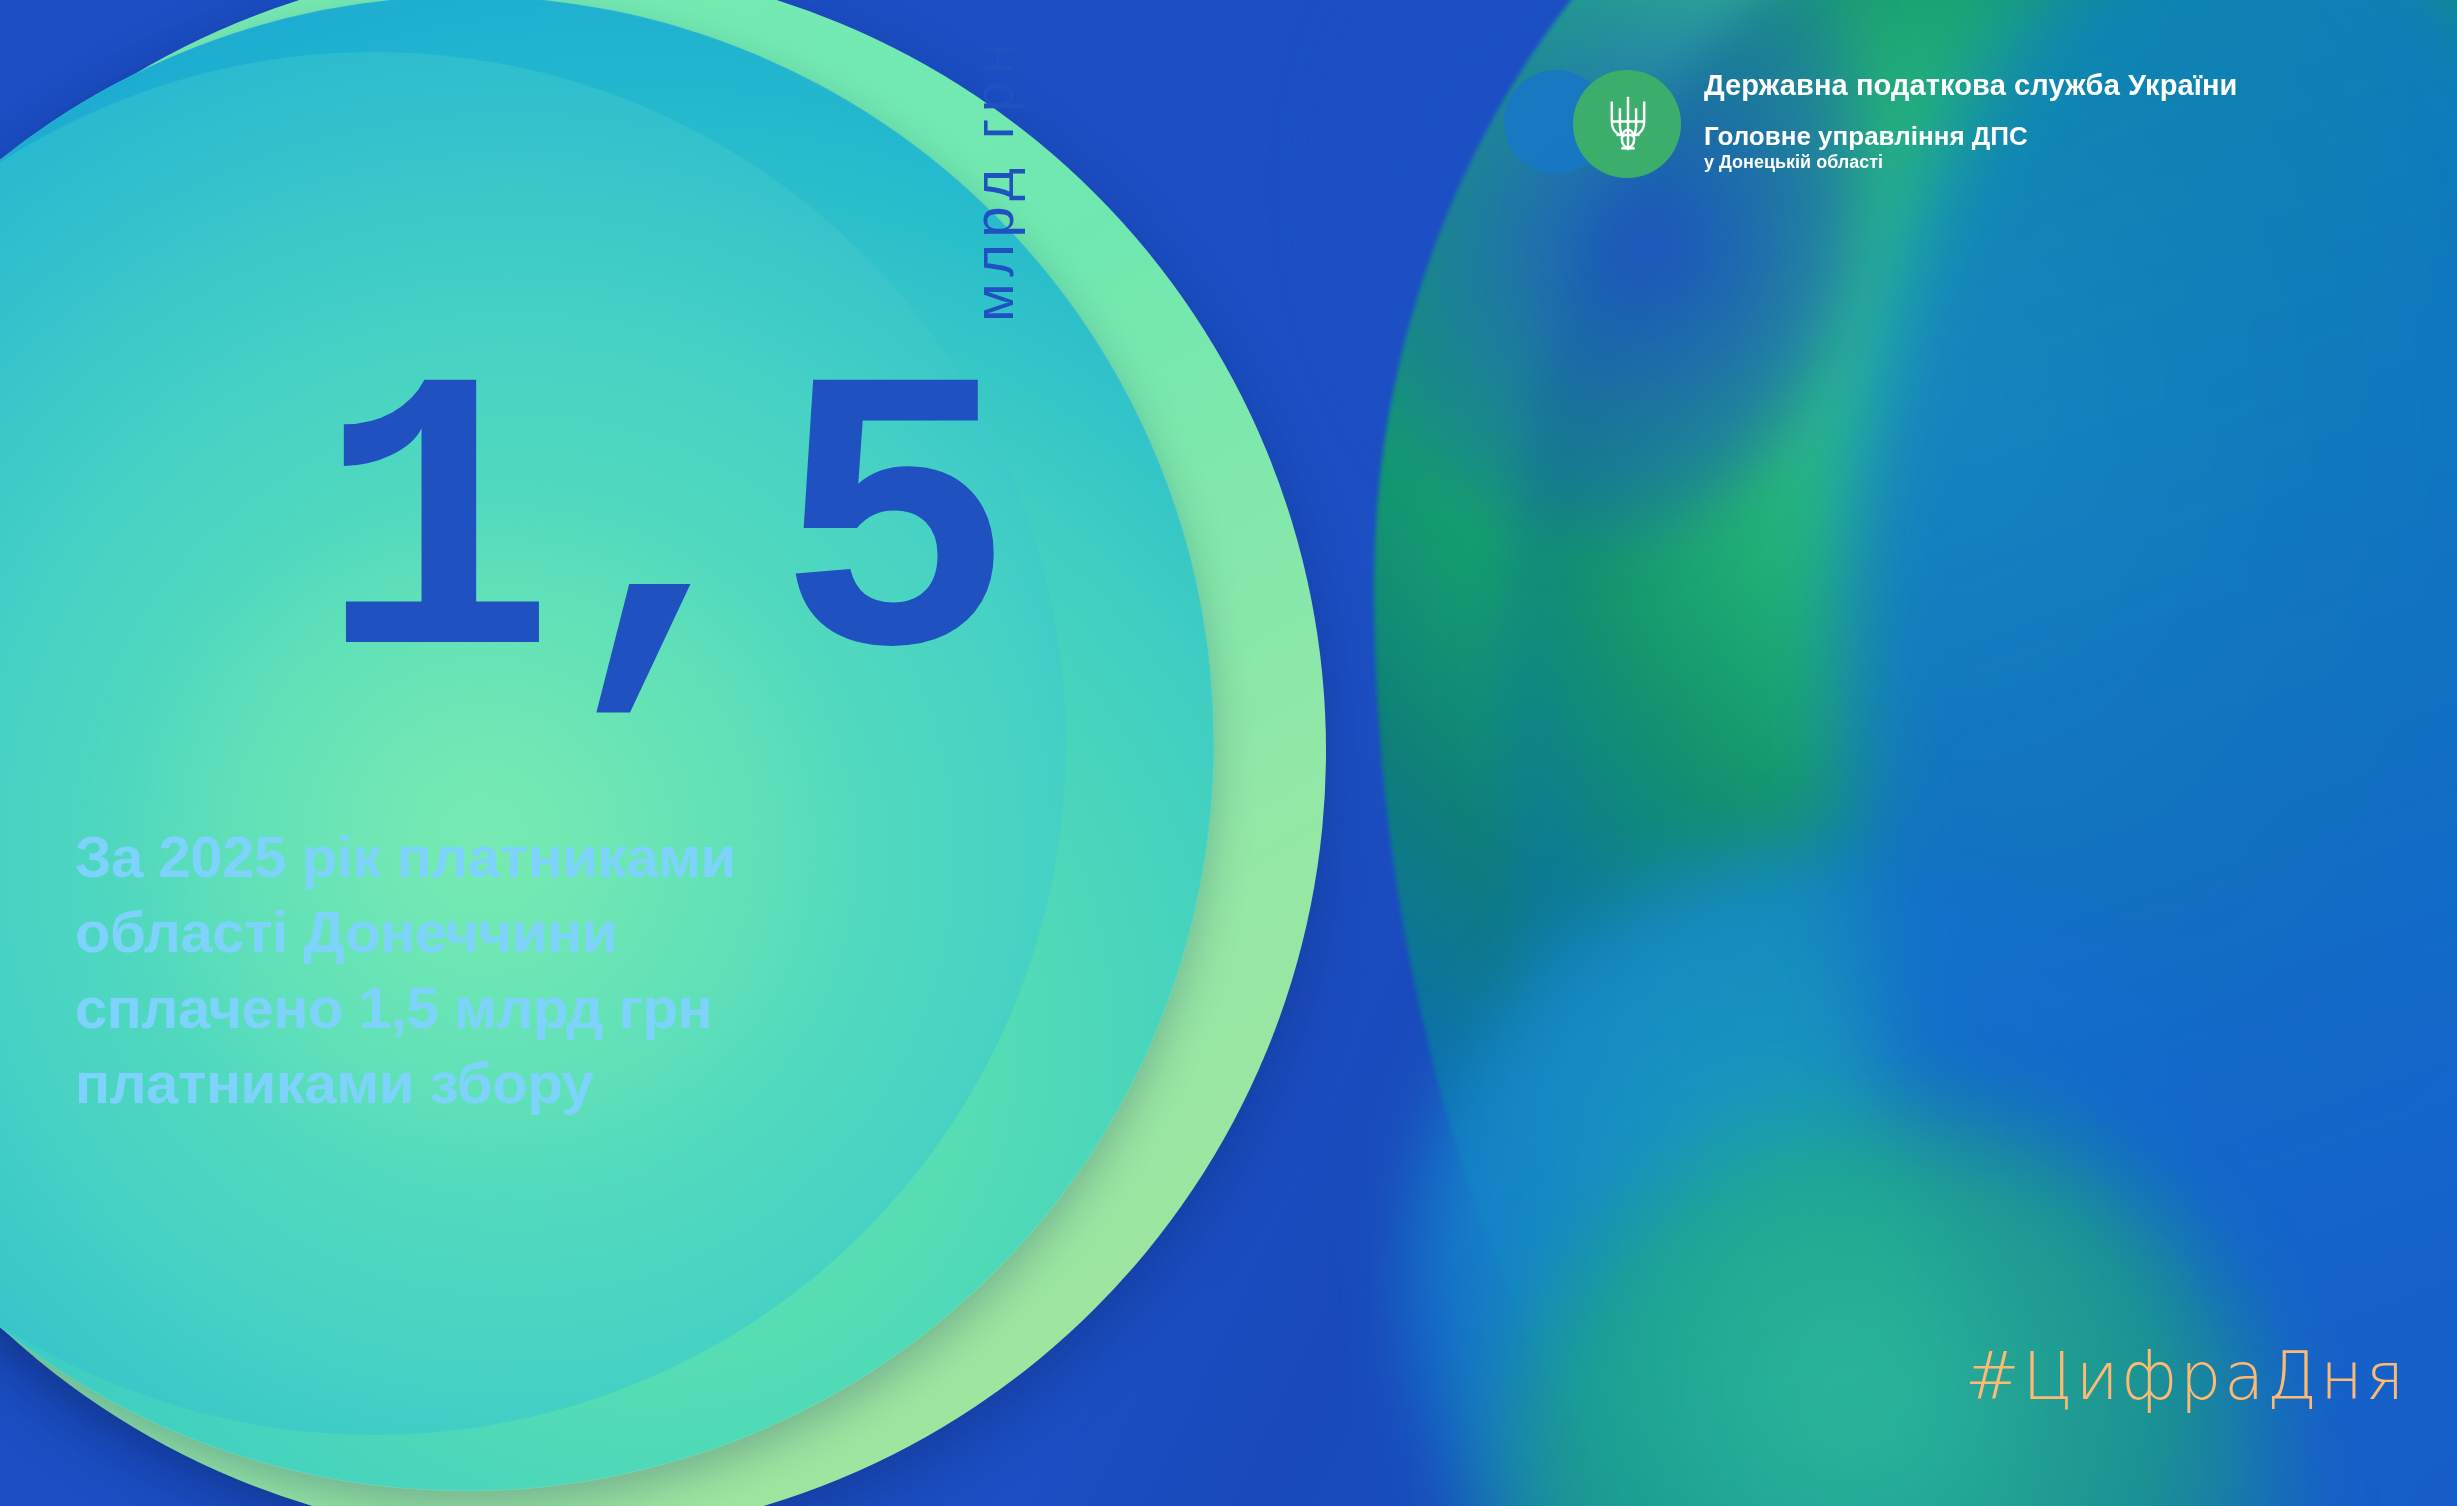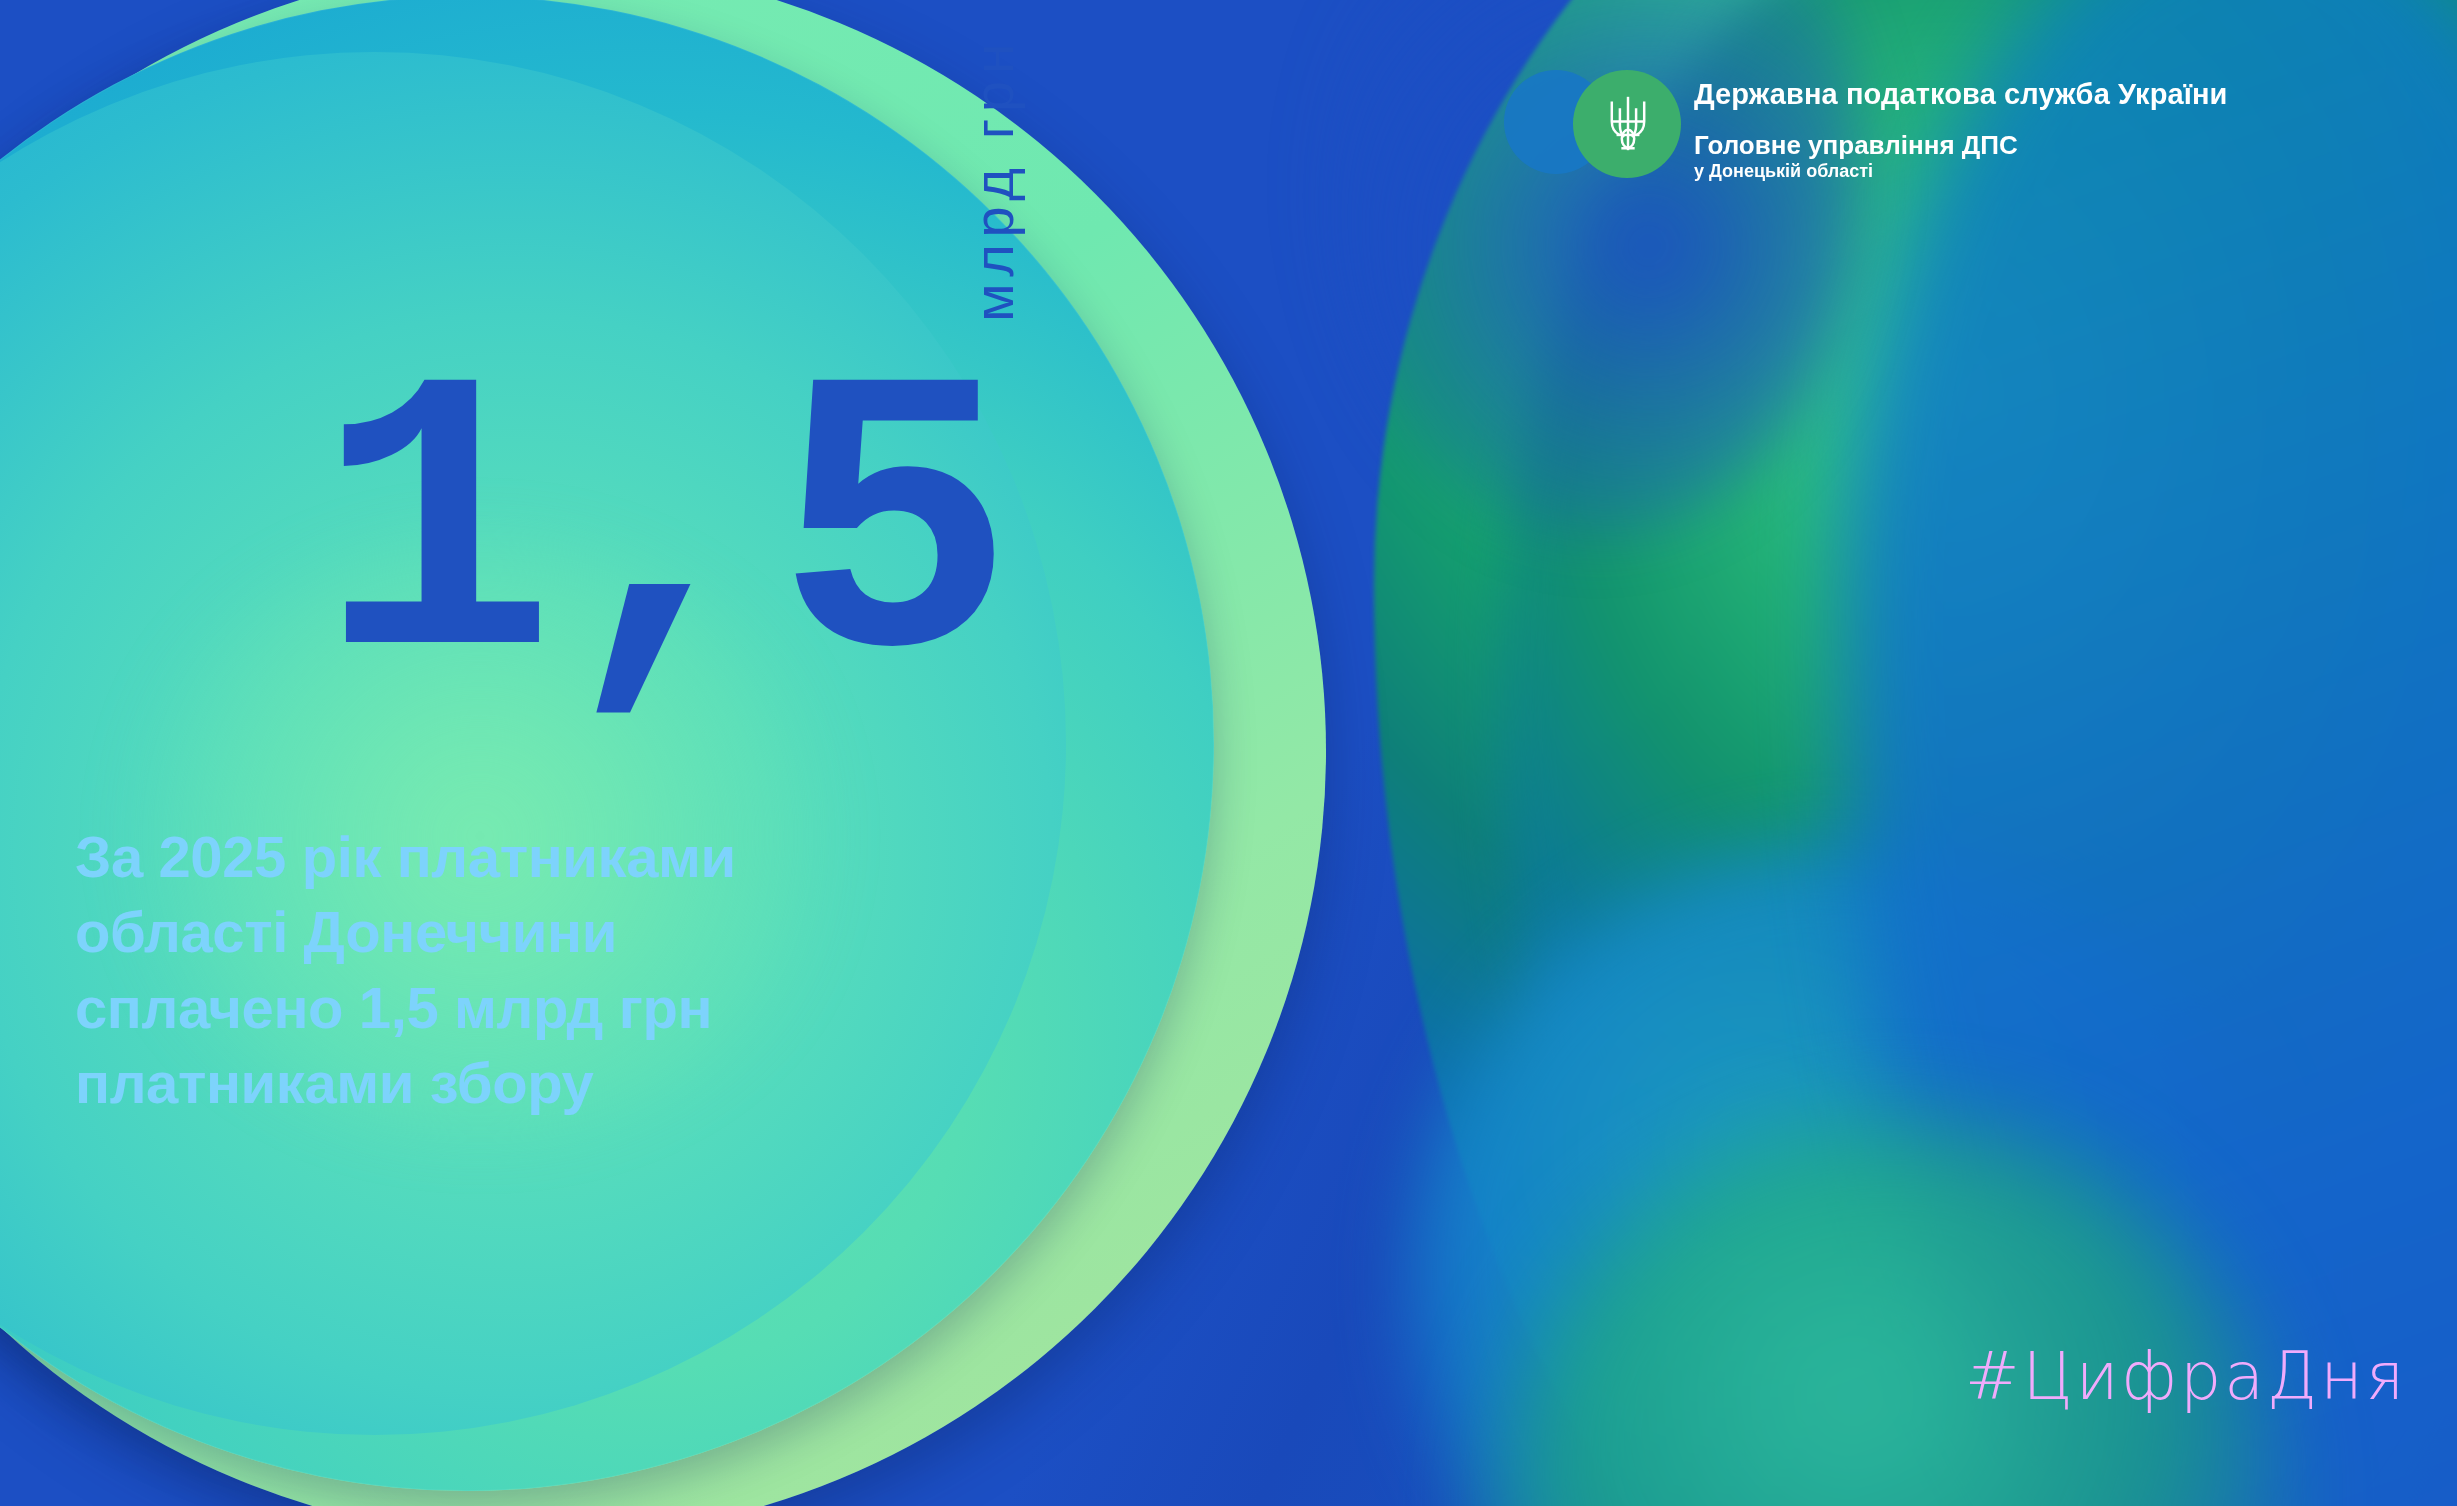--- a/index.html
+++ b/index.html
@@ -108,21 +108,21 @@
     width:730px; height:596px;
     border-radius:50%;
     background:radial-gradient(circle at 50% 50%, rgba(122,235,176,.92) 0%, rgba(110,230,180,.45) 46%, rgba(100,224,186,0) 76%);
     filter:blur(29px);
   }
 
   
   .logo{
     position:absolute;
     left:1504px; top:58px;
-    display:flex; align-items:flex-end;
+    display:flex; align-items:center;gap:10px;
   }
   .logo-marks{position:relative;width:217px;height:125px;flex:0 0 auto;}
   .logo-circle-blue{
     position:absolute; left:0; top:11.5px;
     width:104px;height:104px;border-radius:50%;
     background:#1877C4; opacity:.92;
   }
   .logo-circle-green{
     position:absolute; left:69px; top:11.5px;
     width:108px;height:108px;border-radius:50%;
@@ -186,21 +186,21 @@
     font-weight:700;
     line-height:1.30;
     letter-spacing:-0.4px;
   }
   .headline div{white-space:nowrap;}
 
   
   .hashtag{
     position:absolute;
     right:50px; bottom:92px;
-    color:#f0abfc;
+    color:#fdba74;
     font-size:65px;
     font-weight:300;
     letter-spacing:2.9px;
     font-family:"DejaVu Sans","Liberation Sans",sans-serif;
   }
 </style>
 </head>
 <body>
 
 <div class="canvas">

